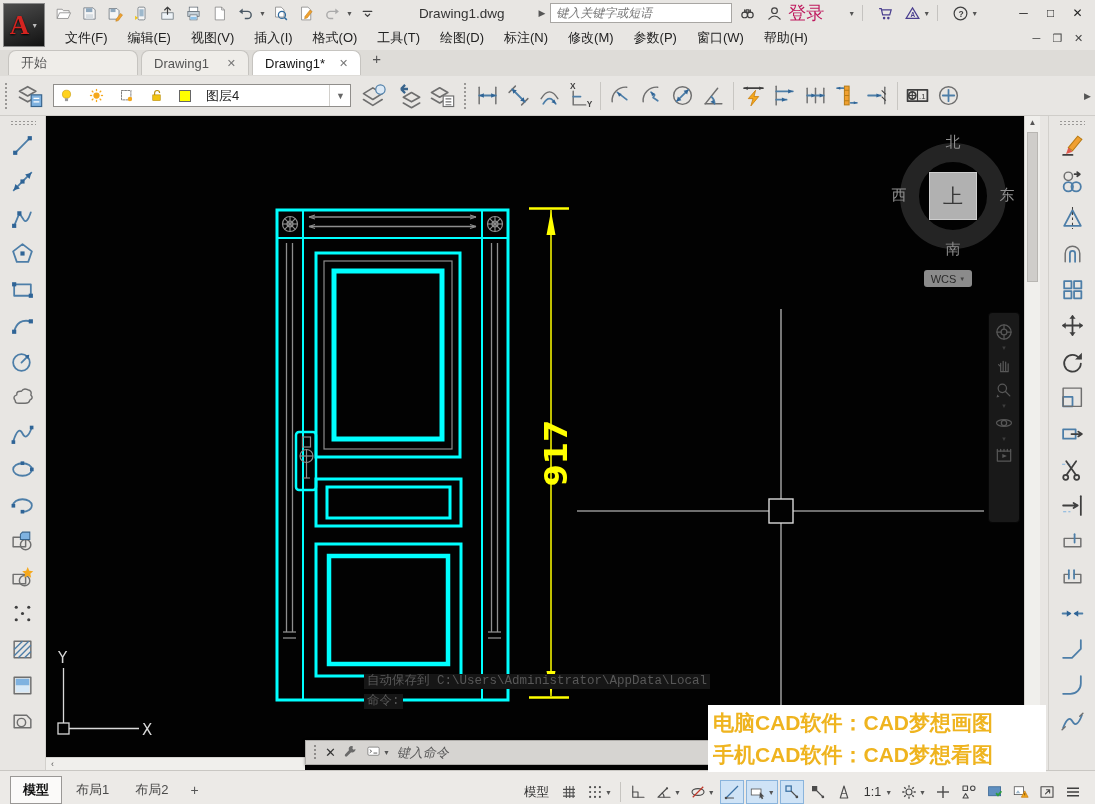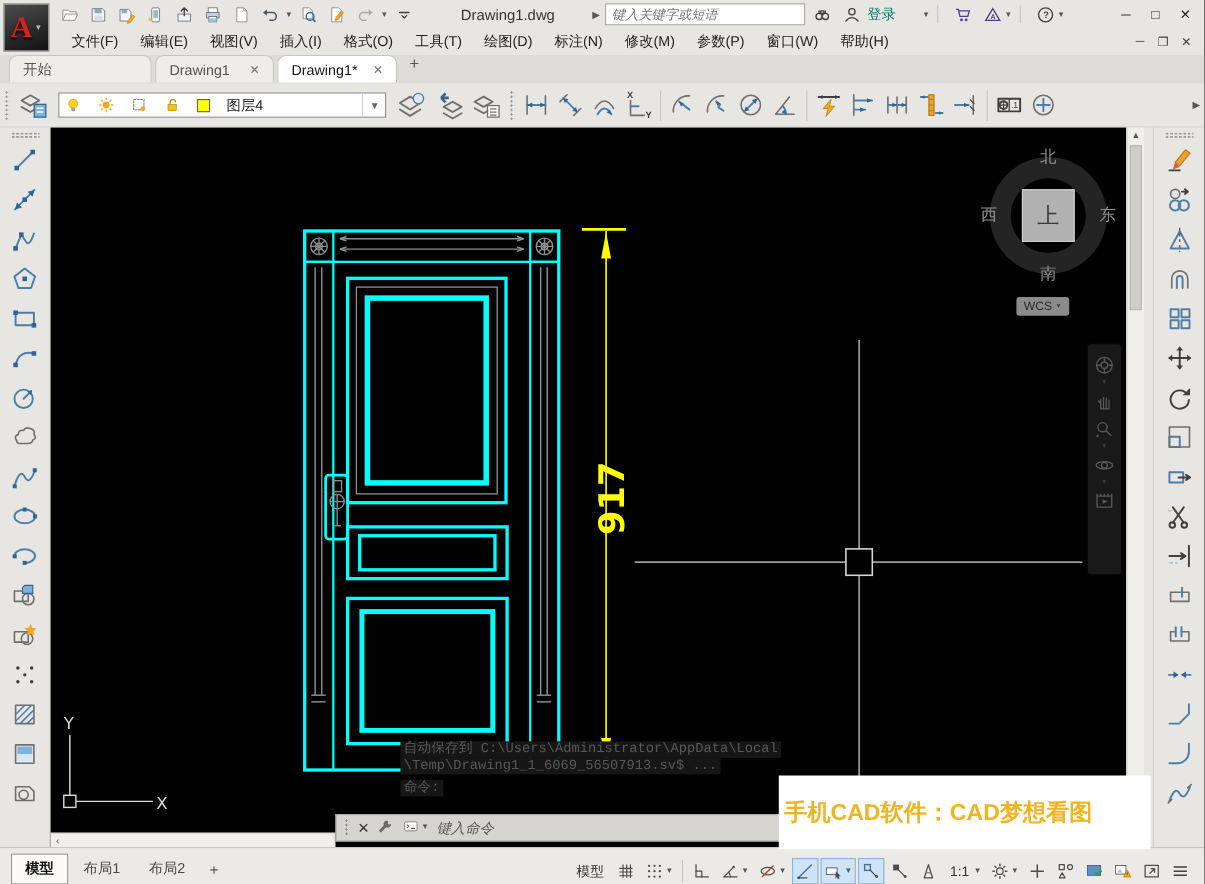--- a/index.html
+++ b/index.html
@@ -13,21 +13,21 @@
 .qat{display:flex;align-items:center;gap:3px;margin-left:52px}
 .qbtn{width:23px;height:20px;display:flex;align-items:center;justify-content:center}
 .qbtn svg{width:17px;height:17px}
 .dd{font-size:7px;color:#555;margin-left:-1px}
 .doc-title{margin-left:40px;font-size:13.5px;color:#333;white-space:nowrap}
 .search-arrow{margin-left:34px;color:#555;font-size:9px}
 .searchbox{margin-left:5px;width:182px;height:20px;background:#fff;border:1px solid #a8a6a3;display:flex;align-items:center;padding:0 5px}
 .searchbox input{border:none;outline:none;width:100%;font-style:italic;font-size:12px;color:#555;font-family:inherit;background:transparent}
 .tb-ico{width:23px;height:20px;display:flex;align-items:center;justify-content:center;margin-left:4px}
 .tb-ico svg{width:17px;height:17px}
-.login{font-size:13px;color:#0f766e;margin:0 2px;white-space:nowrap}
+.login{font-size:18px;color:#be185d;margin:0 2px;white-space:nowrap}
 .tbsep{width:1px;height:16px;background:#c5c3c0;margin:0 7px}
 .win-btns{margin-left:auto;display:flex;align-items:center;margin-right:4px}
 .wbtn{width:27px;height:22px;display:flex;align-items:center;justify-content:center;color:#222;font-size:12px}
 
 .menubar{position:absolute;left:0;top:26px;width:100%;height:24px;display:flex;align-items:center;padding-left:55px}
 .menu-item{padding:3px 10px;color:#222;white-space:nowrap}
 .doc-btns{margin-left:auto;display:flex;margin-right:6px;color:#444}
 .doc-btns span{width:21px;text-align:center;font-size:11px}
 
 .tabsrow{position:absolute;left:0;top:50px;width:100%;height:26px;display:flex;align-items:flex-start;padding-left:8px;background:#dedcd8}
@@ -682,21 +682,20 @@
             <line x1="17.5" y1="607" x2="17.5" y2="552"></line>
             <line x1="23" y1="612.5" x2="93" y2="612.5"></line>
           </g>
           <text class="ucst" x="12" y="547">Y</text>
           <text class="ucst" x="96" y="619">X</text>
         </g>
       </svg>
 
       <div class="history">
         <div class="hline">自动保存到 C:\Users\Administrator\AppData\Local</div>
-        <div class="hline">\Temp\Drawing1_1_6069_56507913.sv$ ...</div>
         <div class="hline hprompt">命令:</div>
       </div>
 
       <div class="viewcube">
         <div class="vc-ring"></div>
         <div class="vc-label vc-n">北</div>
         <div class="vc-label vc-s">南</div>
         <div class="vc-label vc-w">西</div>
         <div class="vc-label vc-e">东</div>
         <div class="vc-face">上</div>
@@ -882,20 +881,21 @@
       <span id="ico-term"><svg viewBox="0 0 24 24">
             <rect x="3" y="5" width="18" height="13" rx="2" fill="#fff" stroke="#5a5a5a"></rect>
             <path d="M6 9 l3 2.5 -3 2.5 M12 14.5 h6" fill="none" stroke="#5a5a5a" stroke-width="1.5"></path>
           </svg></span>
       <span class="dd">▼</span>
     </span>
     <span class="cmd-input">键入命令</span>
   </div>
 
   <div class="watermark">
+    <div class="wm-line">电脑CAD软件：CAD梦想画图</div>
     <div class="wm-line">手机CAD软件：CAD梦想看图</div>
   </div>
 
   <div class="statusbar">
     <div class="ltabs" id="layouttabs">
       <span class="ltab active">模型</span>
         <span class="ltab">布局1</span>
         <span class="ltab">布局2</span>
         <span class="ltab-add">+</span>
     </div>

